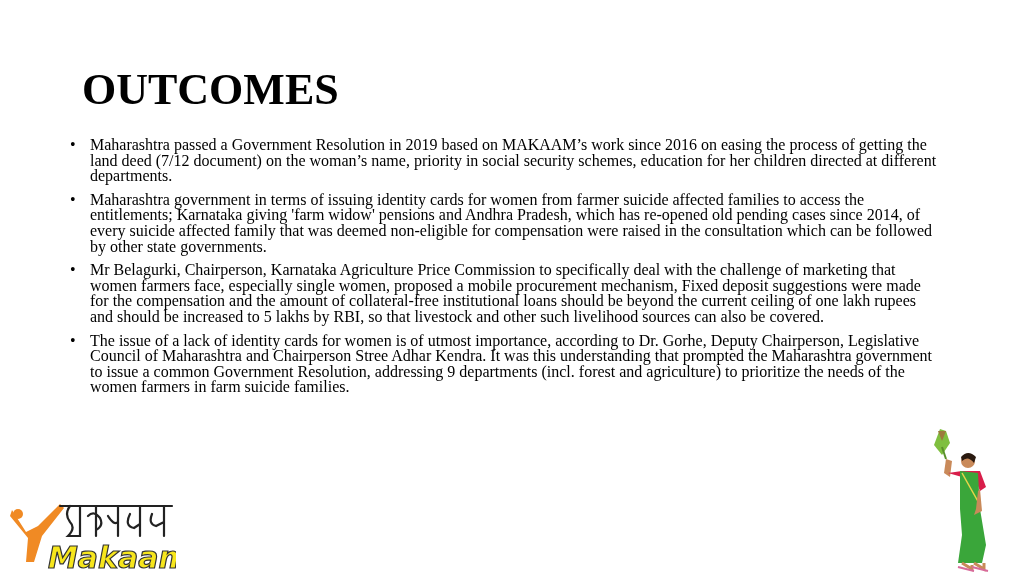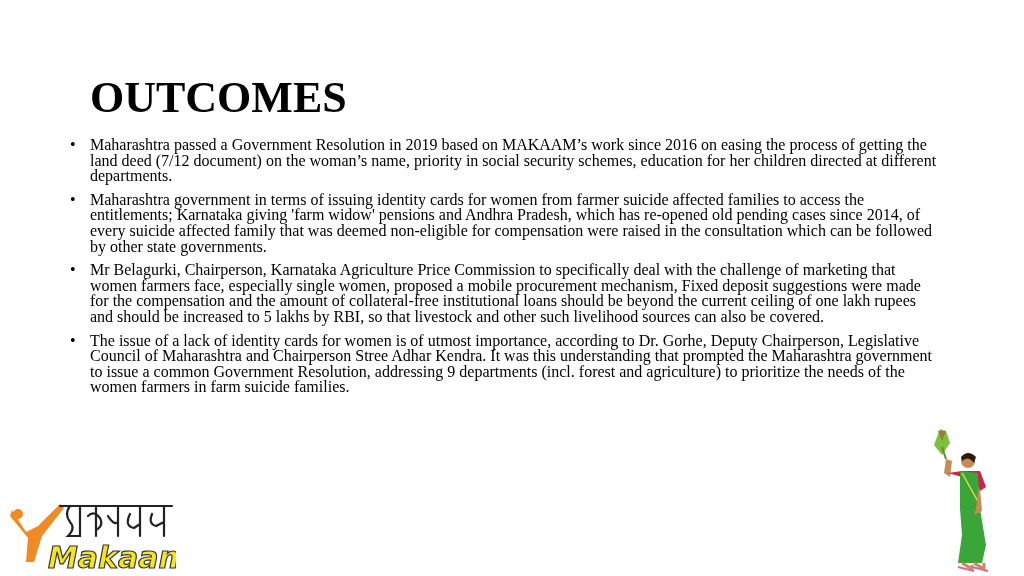--- a/index.html
+++ b/index.html
@@ -1,17 +1,17 @@
 <!DOCTYPE html>
 <html><head>
 <meta charset="utf-8">
 <style>
   html, body { margin:0; padding:0; background:#ffffff; }
   body { width:1024px; height:576px; position:relative; overflow:hidden; font-family:"Liberation Serif", serif; color:#000; }
-  .title { position:absolute; left:78px; top:58px; font-family:"Liberation Serif", serif; font-weight:bold; font-size:44px; line-height:56px; letter-spacing:0px; margin:12px; }
+  .title { position:absolute; left:78px; top:58px; font-family:"Liberation Serif", serif; font-weight:bold; font-size:44px; line-height:56px; letter-spacing:0px; margin:4px; }
   .bullets { position:absolute; left:70px; top:137px; width:870px; margin:0; padding:0; list-style:none; }
   .bullets li { position:relative; padding-left:20px; font-size:16px; line-height:15.6px; margin-bottom:8px; }
   .bullets li .dot { position:absolute; left:0; top:0; font-size:16px; }
   .logo { position:absolute; left:8px; top:496px; width:168px; height:78px; }
   .woman { position:absolute; left:928px; top:425px; width:80px; height:148px; }
 </style>
 </head>
 <body>
 
 <h1 class="title">OUTCOMES</h1>

